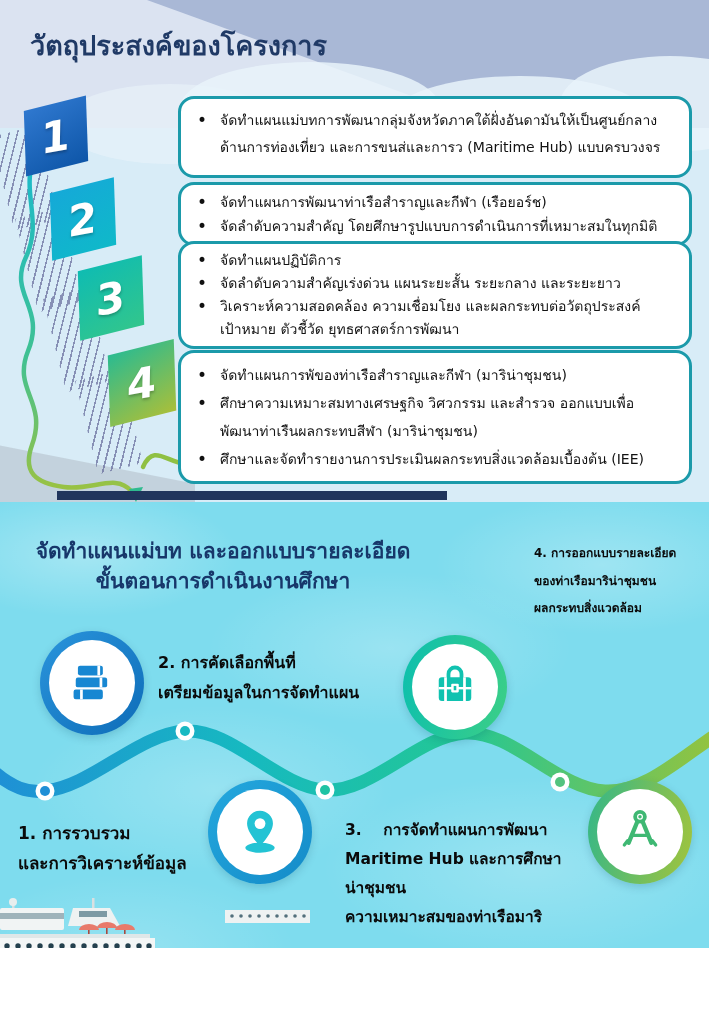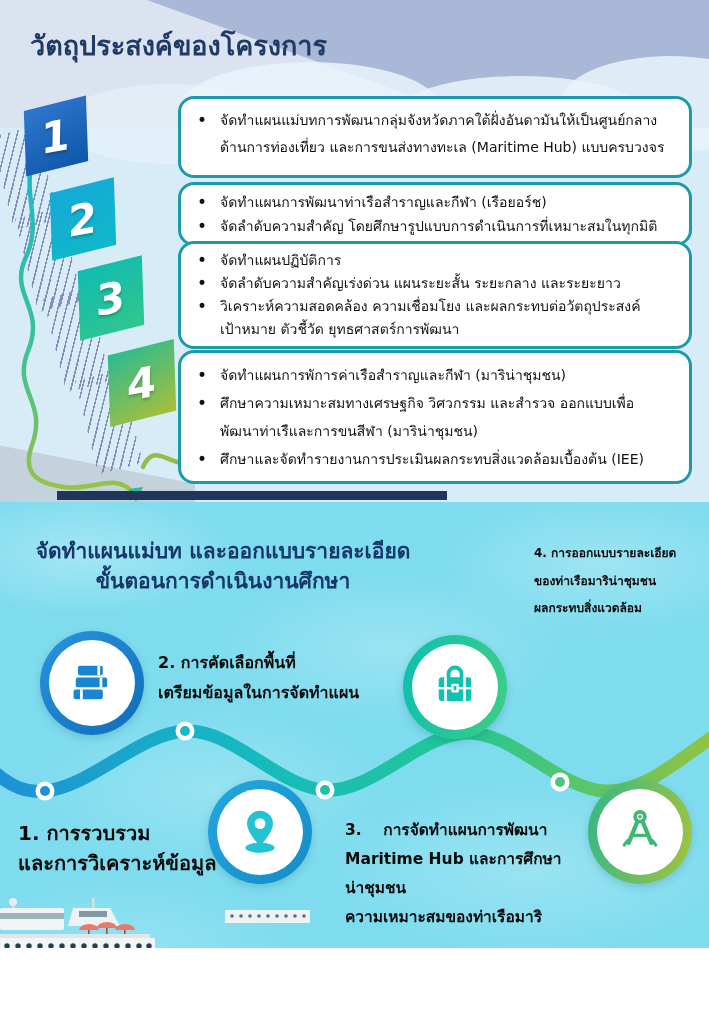--- a/index.html
+++ b/index.html
@@ -47,21 +47,21 @@
   .tile1{left:24px;top:104px;width:64px;height:64px;background:linear-gradient(160deg,#2f78cf,#0e56a8);}
   .tile2{left:50px;top:186px;width:66px;height:66px;background:linear-gradient(160deg,#15a9d8,#0fb9c9);}
   .tile3{left:78px;top:264px;width:66px;height:68px;background:linear-gradient(160deg,#0fbcb2,#32c68c);}
   .tile4{left:108px;top:348px;width:68px;height:70px;background:linear-gradient(160deg,#2bbb90,#a9bf3a);}
 
   
   .proc-heading{left:18px;top:536px;width:410px;text-align:center;
                 color:#17376a;font-weight:700;font-size:21px;line-height:30px;}
   .step-label{font-weight:700;color:#0a0a0a;}
   .step-label .ln{white-space:nowrap;}
-  .step1{left:18px;top:818px;width:190px;font-size:20px;line-height:30px;}
+  .step1{left:18px;top:818px;width:190px;font-size:17px;line-height:30px;}
   .step2{left:158px;top:648px;width:255px;font-size:16px;line-height:30px;}
   .step3{left:345px;top:816px;width:240px;font-size:15.5px;line-height:29px;}
   .step4{left:534px;top:540px;width:175px;font-size:12px;line-height:27.5px;}
 
   .pcircle{width:104px;height:104px;border-radius:50%;box-shadow:0 3px 8px rgba(0,60,90,.18);}
   .pcircle .inner{position:absolute;inset:9px;background:#fff;border-radius:50%;
                   display:flex;align-items:center;justify-content:center;}
   .ring1{left:40px;top:631px;background:linear-gradient(135deg,#2a95dc,#0e6cb8);}
   .ring2{left:403px;top:635px;background:linear-gradient(100deg,#0dbfae,#3ccf86);}
   .ring3{left:208px;top:780px;background:linear-gradient(135deg,#24a8de,#148bc8);}
@@ -123,21 +123,21 @@
       <span>4</span>
     </div>
 
   <div class="abs divider-bar"></div>
 
   <div class="abs obj-box" style="top:96px;min-height:82px;line-height:27px">
     <div class="bullet">
       <span class="bdot">•</span>
       <span class="btext">
         <span class="bl" style="display:block">จัดทำแผนแม่บทการพัฒนากลุ่มจังหวัดภาคใต้ฝั่งอันดามันให้เป็นศูนย์กลาง</span>
-        <span class="bl" style="display:block">ด้านการท่องเที่ยว และการขนส่งทางทะเล (Maritime Hub) แบบครบวงจร</span>
+        <span class="bl" style="display:block">ด้านการท่องเที่ยว และการขนส่และการว (Maritime Hub) แบบครบวงจร</span>
       </span>
     </div>
   </div>
 
   <div class="abs obj-box" style="top:182px;min-height:56px;line-height:24px;padding-top:5px;padding-bottom:5px">
     <div class="bullet">
       <span class="bdot">•</span>
       <span class="btext">
           <span class="bl" style="display:block">จัดทำแผนการพัฒนาท่าเรือสำราญและกีฬา (เรือยอร์ช)</span>
         </span>
@@ -169,28 +169,28 @@
         <span class="bl" style="display:block">วิเคราะห์ความสอดคล้อง ความเชื่อมโยง และผลกระทบต่อวัตถุประสงค์</span>
         <span class="bl" style="display:block">เป้าหมาย ตัวชี้วัด ยุทธศาสตร์การพัฒนา</span>
       </span>
     </div>
   </div>
 
   <div class="abs obj-box" style="top:350px;min-height:128px;line-height:28px">
     <div class="bullet">
       <span class="bdot">•</span>
       <span class="btext">
-          <span class="bl" style="display:block">จัดทำแผนการพัการค่าเรือสำราญและกีฬา (มาริน่าชุมชน)</span>
+          <span class="bl" style="display:block">จัดทำแผนการพัของท่าเรือสำราญและกีฬา (มาริน่าชุมชน)</span>
         </span>
     </div>
     <div class="bullet">
       <span class="bdot">•</span>
       <span class="btext">
         <span class="bl" style="display:block">ศึกษาความเหมาะสมทางเศรษฐกิจ วิศวกรรม และสำรวจ ออกแบบเพื่อ</span>
-        <span class="bl" style="display:block">พัฒนาท่าเรืและการขนสีฬา (มาริน่าชุมชน)</span>
+        <span class="bl" style="display:block">พัฒนาท่าเรืนผลกระทบสีฬา (มาริน่าชุมชน)</span>
       </span>
     </div>
     <div class="bullet">
       <span class="bdot">•</span>
       <span class="btext">
           <span class="bl" style="display:block">ศึกษาและจัดทำรายงานการประเมินผลกระทบสิ่งแวดล้อมเบื้องต้น (IEE)</span>
         </span>
     </div>
   </div>
 

